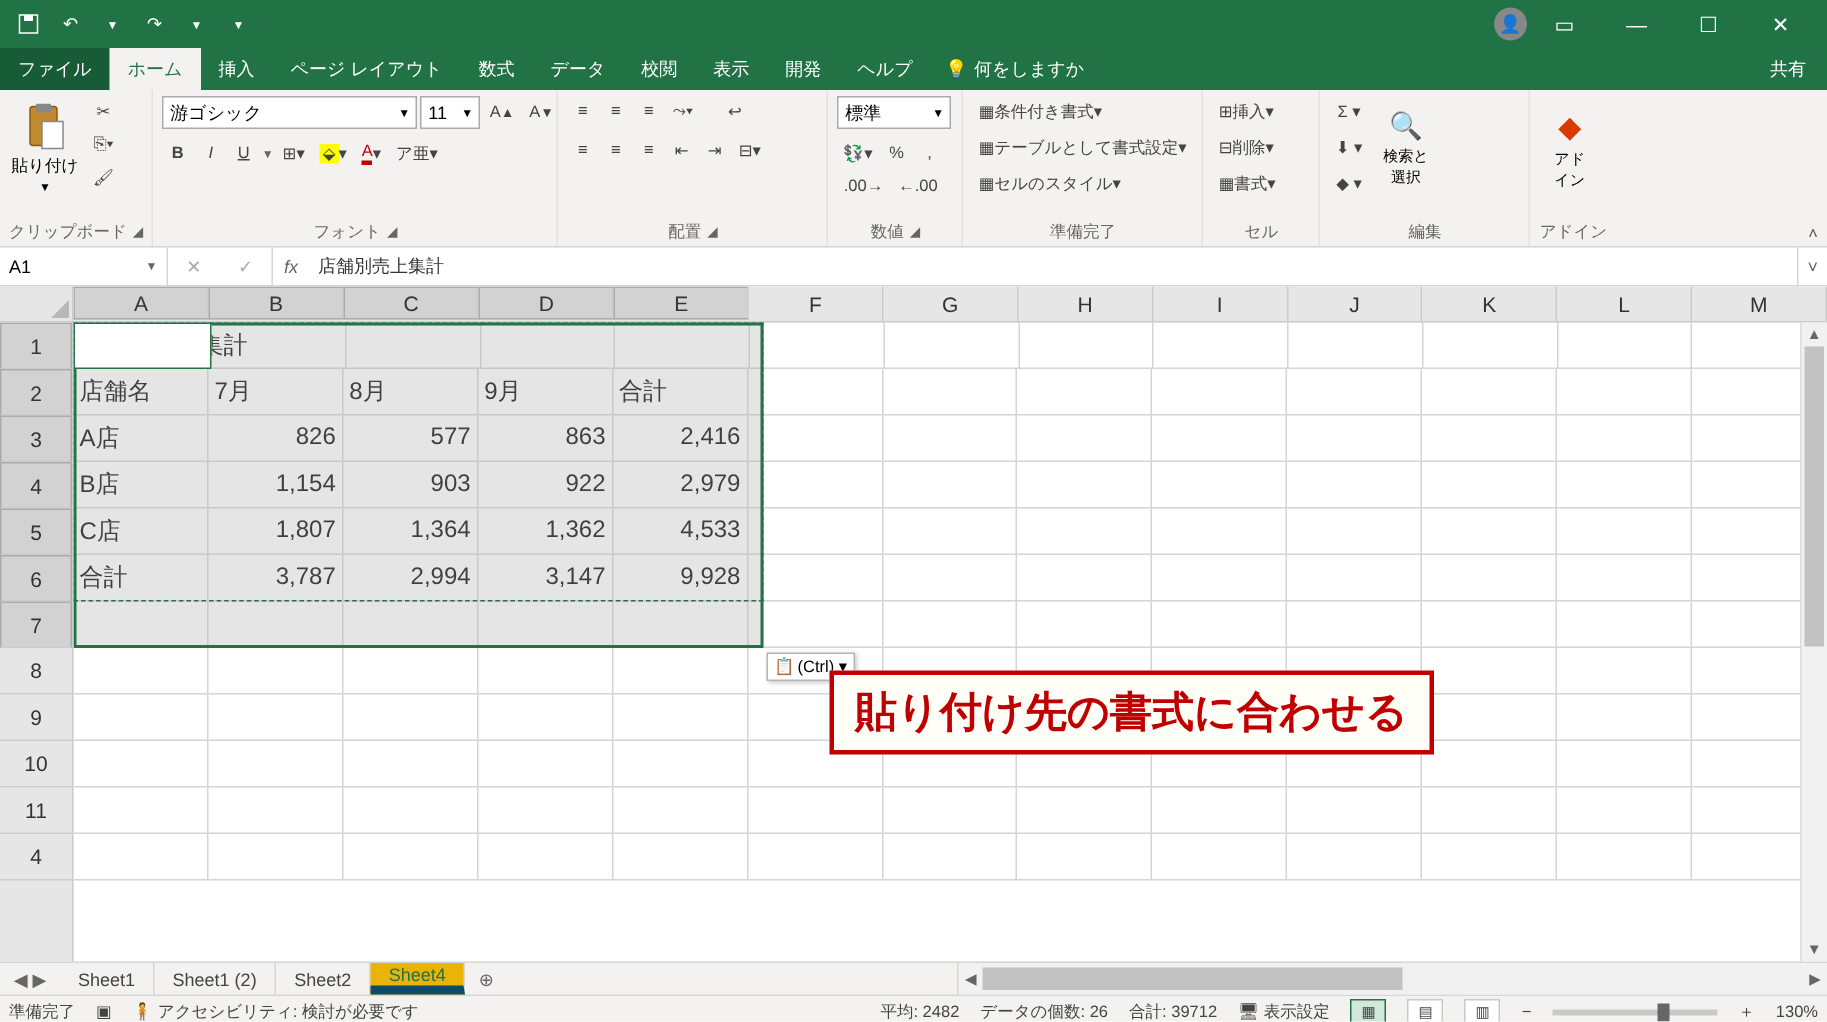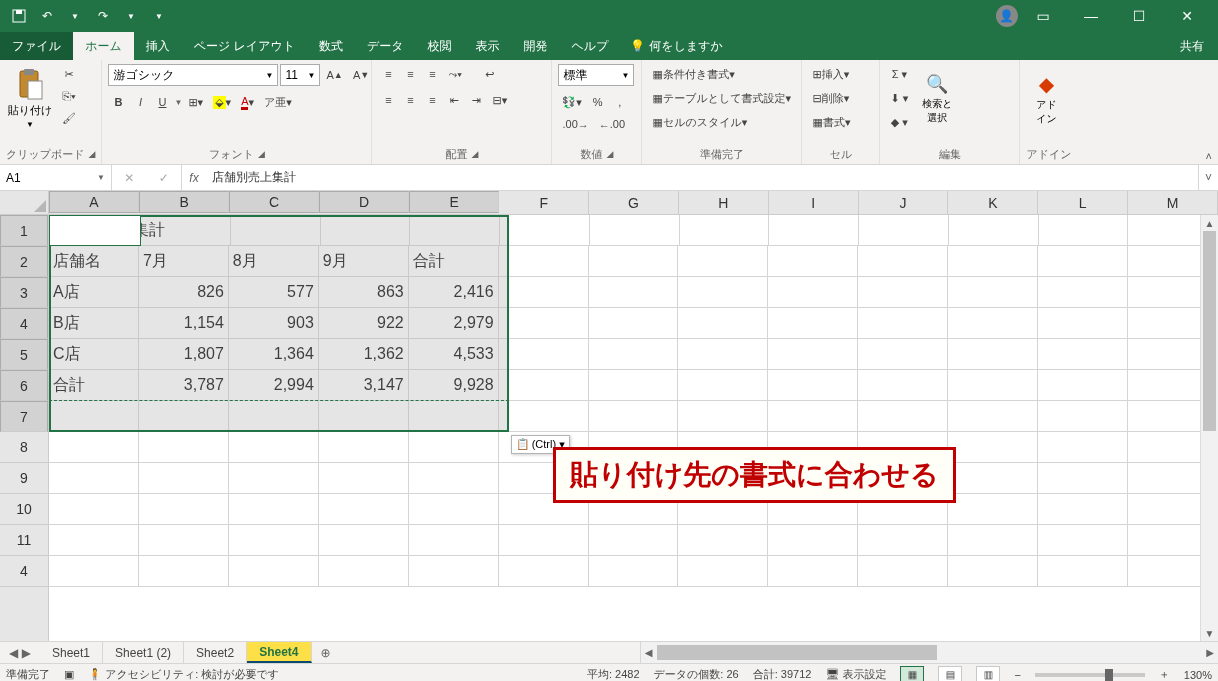--- a/index.html
+++ b/index.html
@@ -60,21 +60,21 @@
   .paste-smart { position:absolute; border:1px solid #b4b4b4; background:#fff; font-size:11px; padding:2px 4px; display:flex; align-items:center; gap:2px; box-shadow:1px 1px 3px rgba(0,0,0,.2);}
   .annotation { position:absolute; border:3px solid #c00000; background:#fffef7; color:#c00000; font-weight:bold; font-size:28px; padding:6px 14px; }
 
   .vscroll { position:absolute; right:0; top:24px; width:18px; bottom:0; background:#f1f1f1; border-left:1px solid #dcdcdc;}
   .vscroll .thumb{ position:absolute; left:2px; right:2px; top:16px; height:200px; background:#c2c2c2;}
   .vscroll .arr { position:absolute; left:0; right:0; height:16px; display:flex; align-items:center; justify-content:center; color:#666; font-size:10px;}
 
   .tab-strip { height:22px; border-top:1px solid #d6d6d6; display:flex; align-items:stretch; background:#f3f2f1; font-size:12px;}
   .ts-nav { width:40px; display:flex; align-items:center; justify-content:center; gap:4px; color:#666;}
   .sheet-tab { padding:0 12px; border-right:1px solid #d6d6d6; display:flex; align-items:center; color:#444;}
-  .sheet-tab.active { background:#fde047; border-bottom:2px solid #0c4a6e; color:#217346; font-weight:bold;}
+  .sheet-tab.active { background:#eab308; border-bottom:6px solid #0c4a6e; color:#217346; font-weight:normal;}
   .new-sheet { width:28px; display:flex; align-items:center; justify-content:center; color:#666;}
   .hscroll { flex:1; display:flex; align-items:center; justify-content:flex-start; background:#f1f1f1; border-left:1px solid #d6d6d6; position:relative;}
   .hscroll .thumb { position:absolute; left:16px; width:280px; top:3px; bottom:3px; background:#c2c2c2;}
   .hscroll .arr { width:16px; display:flex; align-items:center; justify-content:center; color:#666;font-size:10px;}
 
   .statusbar { height:22px; background:#f3f2f1; border-top:1px solid #d6d6d6; display:flex; align-items:center; font-size:11px; color:#444; padding:0 6px; gap:14px;}
   .statusbar .spacer { flex:1; }
   .view-btn { width:24px; height:18px; border:1px solid #c9c9c9; display:flex; align-items:center; justify-content:center; font-size:10px; background:#fff;}
   .view-btn.active { background:#d2e8db; border-color:#217346;}
   .zoom-slider { width:110px; height:4px; background:#c9c9c9; position:relative; }

